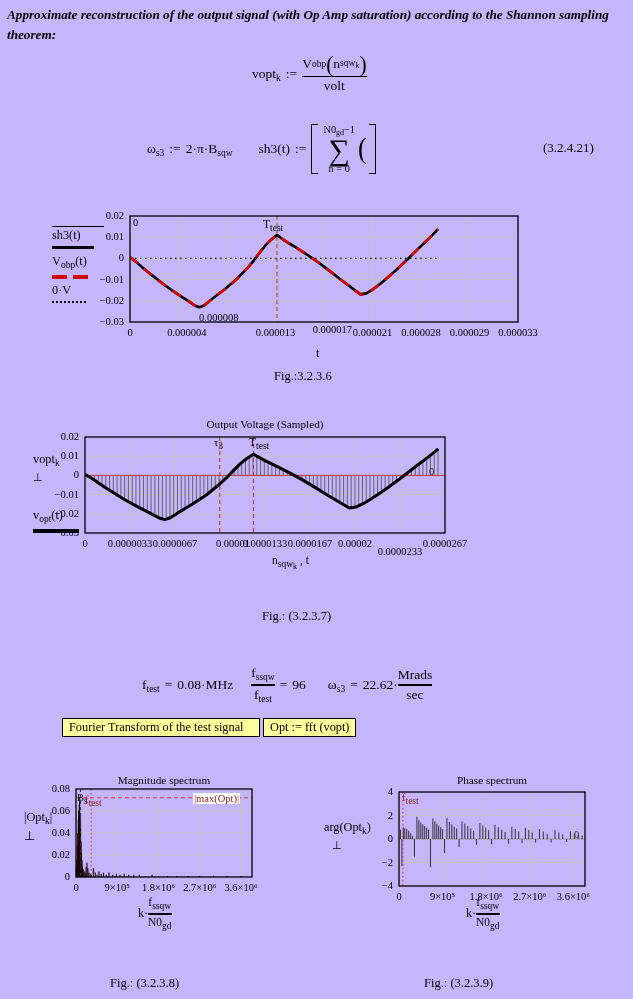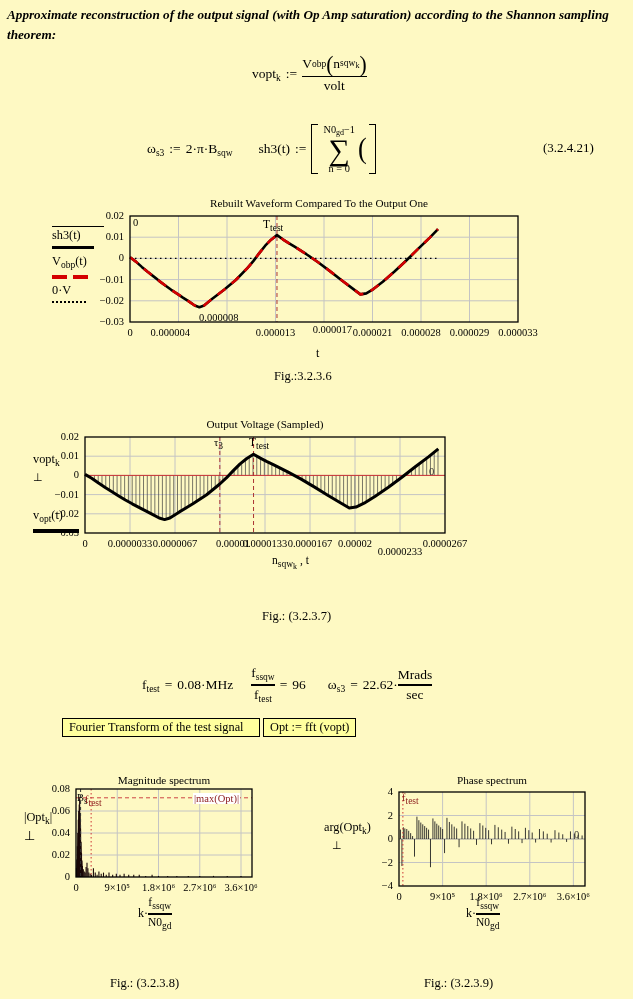--- a/index.html
+++ b/index.html
@@ -1,16 +1,16 @@
 <!DOCTYPE html>
 <html><head>
 <meta charset="utf-8">
 <style>
   html,body{margin:0;padding:0;background:#fff}
-  #page{position:relative;width:633px;height:999px;background:#fef9c3;overflow:hidden;
+  #page{position:relative;width:633px;height:999px;background:#c4b5fd;overflow:hidden;
         font-family:"Liberation Serif",serif;color:#000}
   .heading{position:absolute;font-weight:bold;font-style:italic;font-size:13.2px;line-height:1.5;z-index:2}
   .tick{position:absolute;font-size:10.5px;white-space:nowrap;z-index:2}
   .ctitle{position:absolute;font-size:11.2px;white-space:nowrap;transform:translateX(-50%);z-index:2}
   .fig{position:absolute;font-size:12.5px;white-space:nowrap;z-index:2}
   .formula{position:absolute;display:flex;align-items:center;font-size:13.5px;white-space:nowrap;z-index:2}
   .s1{font-size:9.5px;vertical-align:-3px}
   .s2{font-size:8px;vertical-align:-2px}
   .op{margin:0 5px}
   .frac{display:inline-flex;flex-direction:column;align-items:center;line-height:1.2}
@@ -70,21 +70,20 @@
         <span><span>N0</span><span class="s2">gd</span><span>−1</span></span>
         <span class="sigma">∑</span>
         <span>n = 0</span>
       </span>
       <span class="bigp" style="font-size:195%">(</span>
       <span class="brk brkr"></span>
     </span>
   </div>
   <div class="fig" style="left:543px;top:140px;font-size:13px">(3.2.4.21)</div>
 
-  <div class="ctitle" style="left:319px;top:197px">Rebuilt Waveform Compared To the Output One</div>
   <div class="legend" style="left:52px;top:226px">
     <div><span class="overline">sh3(t)</span></div>
     <div class="lsample-black"></div>
     <div><span>V</span><span class="s1">obp</span><span>(t)</span></div>
     <div class="lsample-red"></div>
     <div>0·V</div>
     <div class="lsample-dot"></div>
   </div>
   <div class="mlabel" style="left:133px;top:217px">0</div>
   <div class="mlabel" style="left:263px;top:218px;font-size:11.5px">
@@ -191,21 +190,21 @@
       <line x1="0" y1="42.4" x2="388" y2="42.4" stroke="#c4c4c4" stroke-width="1"></line>
       <line x1="0" y1="63.6" x2="388" y2="63.6" stroke="#c4c4c4" stroke-width="1"></line>
       <line x1="0" y1="84.8" x2="388" y2="84.8" stroke="#c4c4c4" stroke-width="1"></line>
       <line x1="0" y1="42.400000000000006" x2="308.04848484848486" y2="42.400000000000006" stroke="#000" stroke-width="1.2" stroke-dasharray="1.5 3.5"></line>
       <line x1="146.96969696969697" y1="0" x2="146.96969696969697" y2="106" stroke="#aa3333" stroke-width="1" stroke-dasharray="4 3"></line>
       <path d="M0.0,41.3L5.9,45.6L11.8,50.9L17.6,55.8L23.5,60.4L29.4,65.1L35.3,69.5L41.2,73.8L47.0,77.6L52.9,81.6L58.8,85.4L64.7,89.5L69.4,91.2L74.1,89.5L82.3,82.7L94.1,73.8L105.8,64.0L117.6,51.9L123.5,44.9L129.3,37.1L135.2,29.7L141.1,23.7L147.0,19.1L152.8,23.3L158.7,27.1L164.6,30.7L176.4,38.2L188.1,46.2L199.9,55.1L211.6,64.2L223.4,73.1L230.4,78.4L236.3,77.4L243.4,73.1L252.8,65.7L264.5,55.5L276.3,44.5L288.1,32.9L299.8,21.6L308.0,13.1" fill="none" stroke="#000" stroke-width="2.6" stroke-linejoin="round"></path>
       <path d="M0.0,41.3L5.9,45.6L11.8,50.9L17.6,55.8L23.5,60.4L29.4,65.1L35.3,69.5L41.2,73.8L47.0,77.6L52.9,81.6L58.8,85.4L64.7,89.5L69.4,91.2L74.1,89.5L82.3,82.7L94.1,73.8L105.8,64.0L117.6,51.9L123.5,44.9L129.3,37.1L135.2,29.7L141.1,23.7L147.0,19.1L152.8,23.3L158.7,27.1L164.6,30.7L176.4,38.2L188.1,46.2L199.9,55.1L211.6,64.2L223.4,73.1L230.4,78.4L236.3,77.4L243.4,73.1L252.8,65.7L264.5,55.5L276.3,44.5L288.1,32.9L299.8,21.6L308.0,13.1" fill="none" stroke="#d40000" stroke-width="2.6" stroke-dasharray="10 8" stroke-linejoin="round"></path>
       <rect x="0" y="0" width="388" height="106" fill="none" stroke="#000" stroke-width="1.3"></rect>
     </svg>
     <div class="tick" style="left: 102px; top: 327px; width: 56px; text-align: center;">0</div>
-    <div class="tick" style="left: 150.5px; top: 327px; width: 56px; text-align: left;">0.000004</div>
+    <div class="tick" style="left: 150.5px; top: 327px; width: 56px; text-align: right;">0.000004</div>
     <div class="tick" style="left: 199px; top: 312px; width: 56px; text-align: left;">0.000008</div>
     <div class="tick" style="left: 247.5px; top: 327px; width: 56px; text-align: center;">0.000013</div>
     <div class="tick" style="left: 296px; top: 324px; width: 56px; text-align: right;">0.000017</div>
     <div class="tick" style="left: 344.5px; top: 327px; width: 56px; text-align: center;">0.000021</div>
     <div class="tick" style="left: 393px; top: 327px; width: 56px; text-align: center;">0.000028</div>
     <div class="tick" style="left: 441.5px; top: 327px; width: 56px; text-align: center;">0.000029</div>
     <div class="tick" style="left: 490px; top: 327px; width: 56px; text-align: center;">0.000033</div>
     <div class="tick" style="left: 80px; top: 210px; width: 44px; text-align: right;">0.02</div>
     <div class="tick" style="left: 80px; top: 231.2px; width: 44px; text-align: right;">0.01</div>
     <div class="tick" style="left: 80px; top: 252.4px; width: 44px; text-align: right;">0</div>

